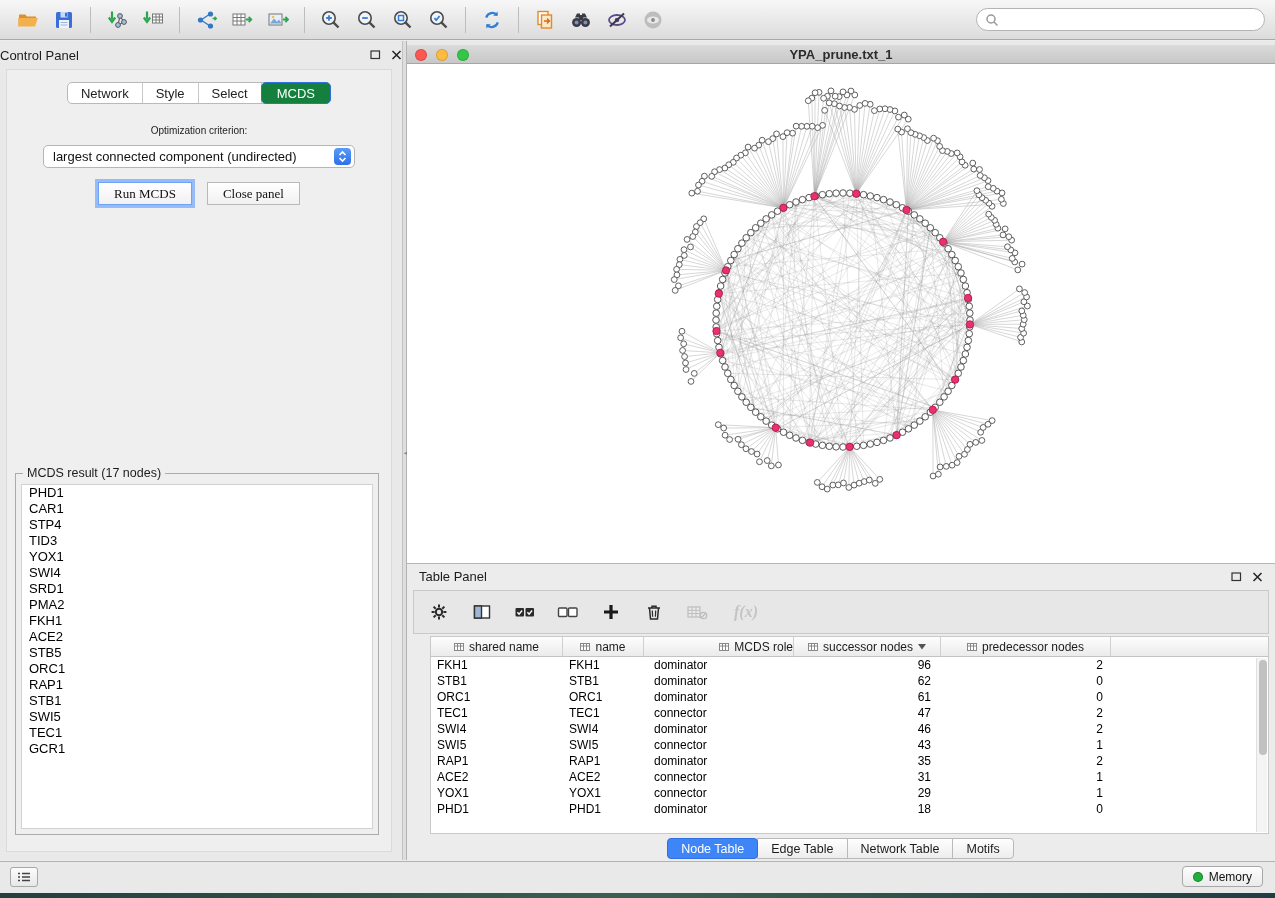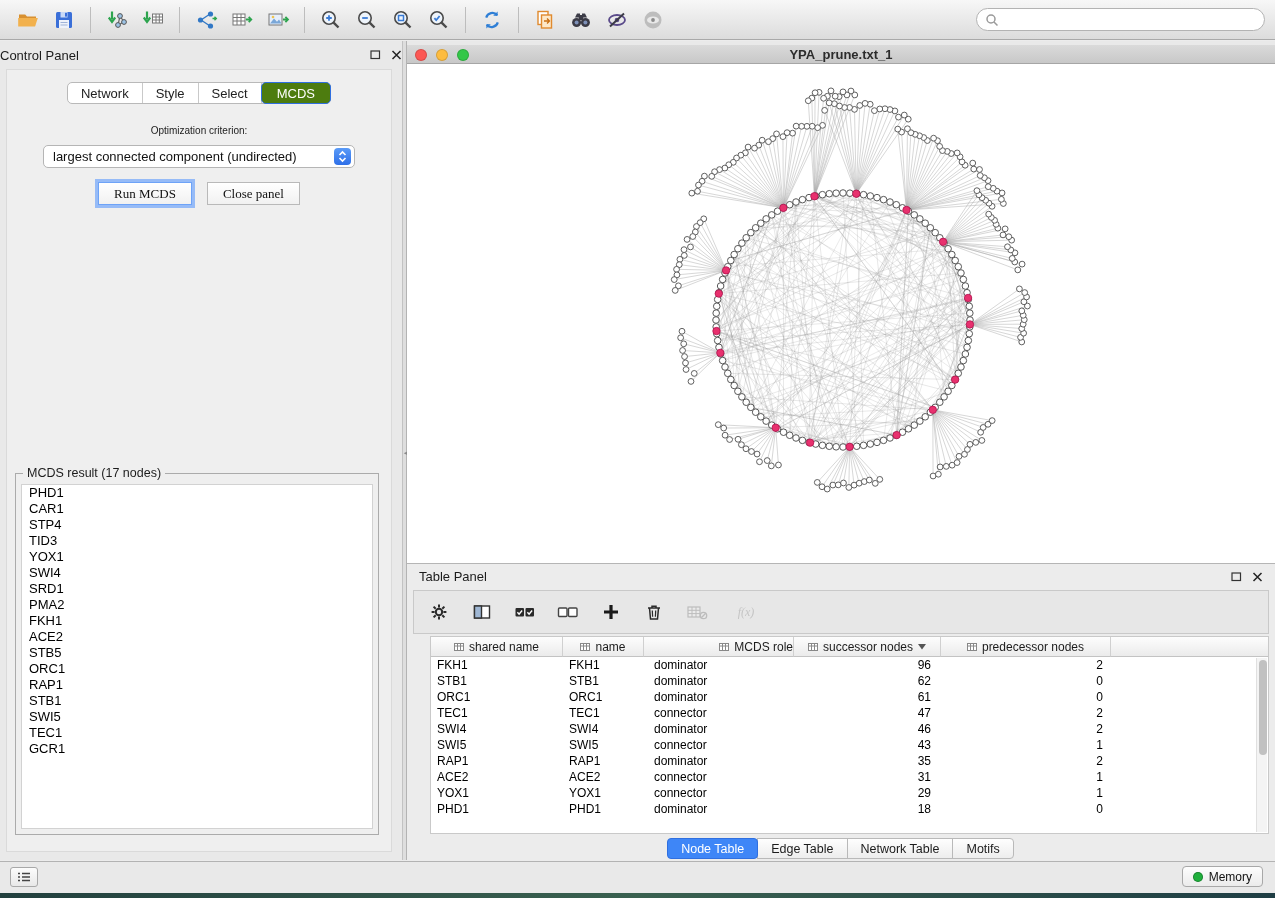--- a/index.html
+++ b/index.html
@@ -24,21 +24,21 @@
   .cp-header{position:absolute;top:0;left:0;right:0;height:28px;display:flex;align-items:center;
     padding:0 0;font-size:13px;color:#1c1c1c;}
   .win-icons{margin-left:auto;display:flex;gap:10px;align-items:center;}
   .cp-body{position:absolute;top:28px;left:6px;right:10px;bottom:8px;background:#efefef;
     border:1px solid #dadada;}
   .seg-tabs{display:flex;width:fit-content;margin:12px auto 0;height:22px;
     background:#fff;border:1px solid #b9b9b9;border-radius:5px;align-items:stretch;}
   .seg{padding:0 13px;display:flex;align-items:center;font-size:13px;color:#222;
     border-right:1px solid #c9c9c9;}
   .seg:last-child{border-right:none;}
-  .seg.active{background:#4d7c0f;color:#fff;border-radius:5px;margin:-1px;border:1px solid #2f6fe0;
+  .seg.active{background:#15803d;color:#fff;border-radius:5px;margin:-1px;border:1px solid #2f6fe0;
     padding:0 15px;}
   .opt-label{margin-top:21px;text-align:center;font-size:10px;color:#1c1c1c;}
   .dropdown{width:312px;height:23px;margin:9px auto 0;background:#fff;border:1px solid #b5b5b5;
     border-radius:5px;display:flex;align-items:center;padding-left:9px;font-size:13px;color:#111;}
   .dd-stepper{margin-left:auto;margin-right:3px;width:17px;height:17px;border-radius:4px;
     background:linear-gradient(#58a 0%,#2e6fe8 100%);background:linear-gradient(#5a9bf8,#2e6fe8);
     display:flex;align-items:center;justify-content:center;}
   .btn-row{display:flex;justify-content:center;gap:15px;margin-top:14px;}
   .mac-btn{height:23px;padding:0 15px;font-size:13px;color:#111;border:1px solid #b9b9b9;
     border-radius:0;background:linear-gradient(#ffffff,#f1f1f1);font-family:Liberation Serif, serif;}
@@ -68,21 +68,21 @@
 
   
   .table-panel{position:absolute;top:563px;left:407px;width:868px;height:297px;background:#ececec;
     border-top:1px solid #b5b5b5;}
   .tp-header{position:absolute;top:0;left:0;right:0;height:25px;display:flex;align-items:center;
     padding:0 12px;font-size:13px;color:#1c1c1c;}
   .tp-toolbar{position:absolute;top:26px;left:6px;right:6px;height:44px;background:#e7e7e7;
     border:1px solid #c9c9c9;display:flex;align-items:center;padding-left:14px;gap:21px;}
   .ticon{display:flex;align-items:center;justify-content:center;width:22px;height:22px;}
   .ticon.disabled{opacity:.45;}
-  .fx-label{font-family:"Liberation Serif",serif;font-style:italic;font-size:12px;color:#9a9a9a;}
+  .fx-label{font-family:"Liberation Serif",serif;font-style:italic;font-size:16px;color:#9a9a9a;font-weight:bold;}
   .tp-table{position:absolute;top:72px;left:6px;right:6px;height:198px;background:#fff;
     border:1px solid #c9c9c9;overflow:hidden;margin-left:17px;}
   .thead{display:flex;height:20px;}
   .th{display:flex;align-items:center;justify-content:center;gap:5px;font-size:12px;color:#1c1c1c;
     background:linear-gradient(#fdfdfd,#ebebeb);border-right:1px solid #d0d0d0;
     border-bottom:1px solid #c3c3c3;flex:0 0 auto;}
   .th.cfill{flex:1 1 auto;border-right:none;}
   .c0{width:132px;}.c1{width:81px;}.c2{width:150px;justify-content:flex-end;}.c3{width:147px;}.c4{width:170px;}
   .trow{display:flex;height:16px;}
   .td{font-size:12px;line-height:16px;color:#000;flex:0 0 auto;white-space:nowrap;overflow:hidden;}

